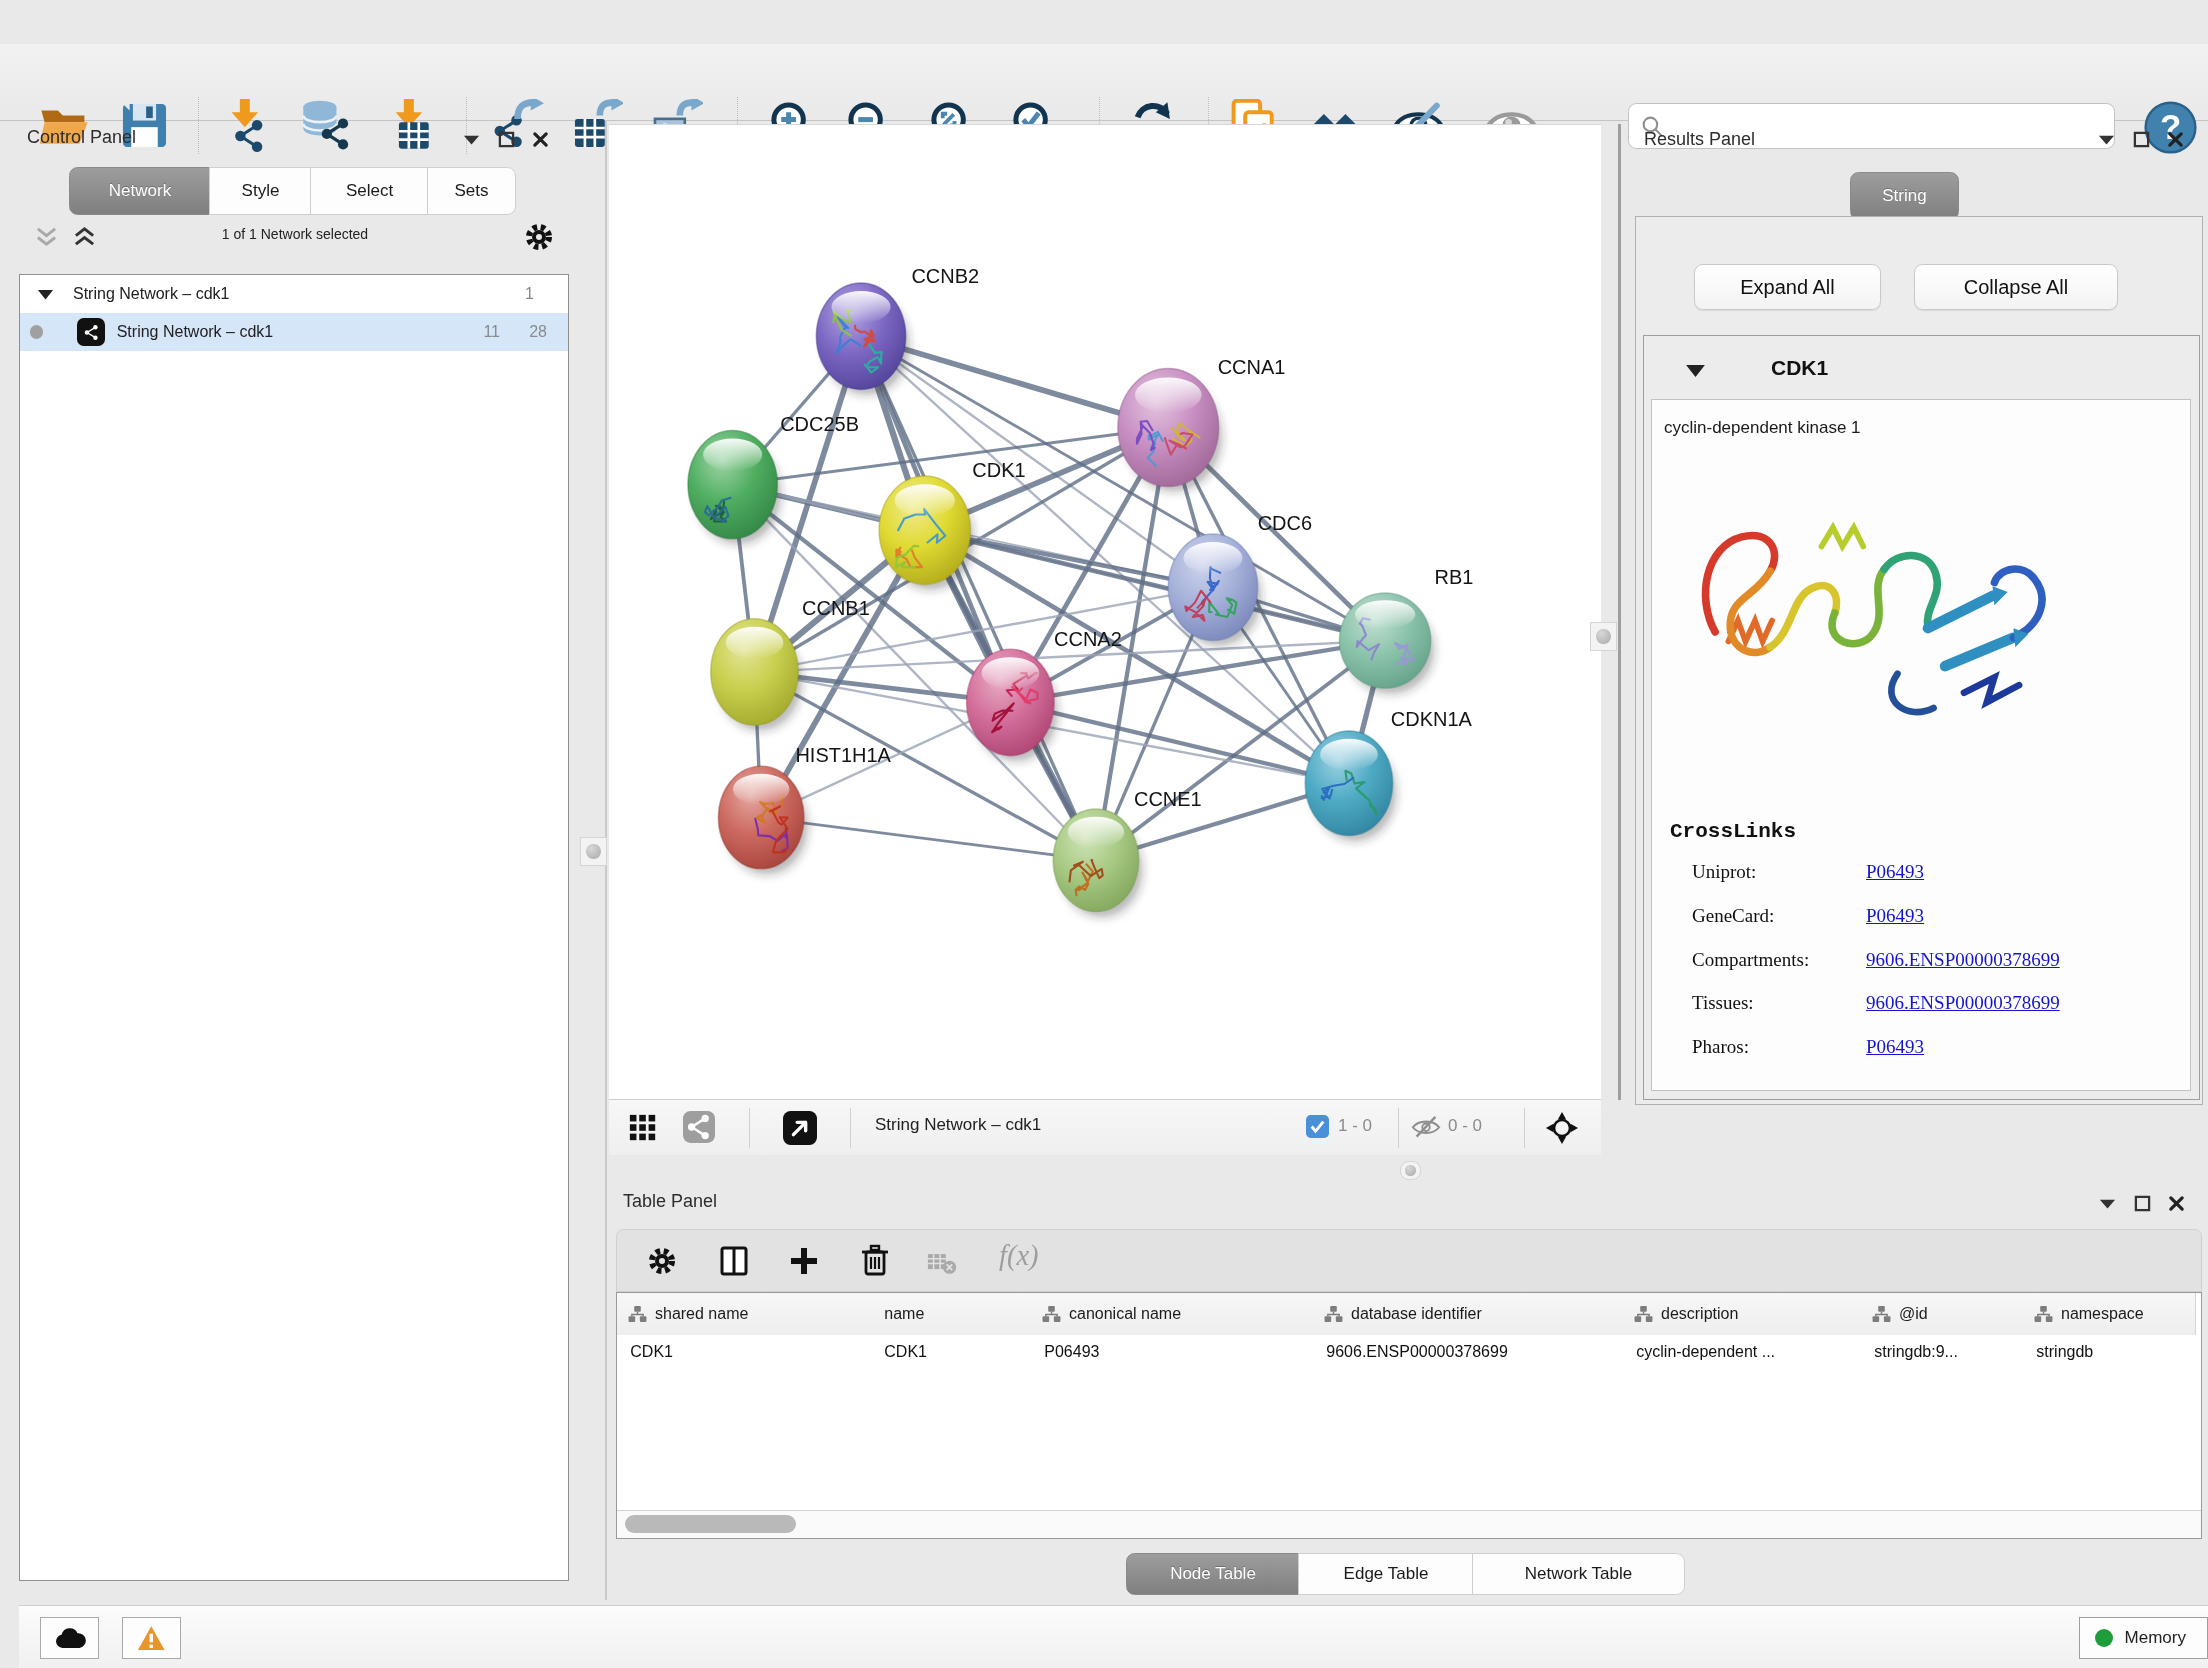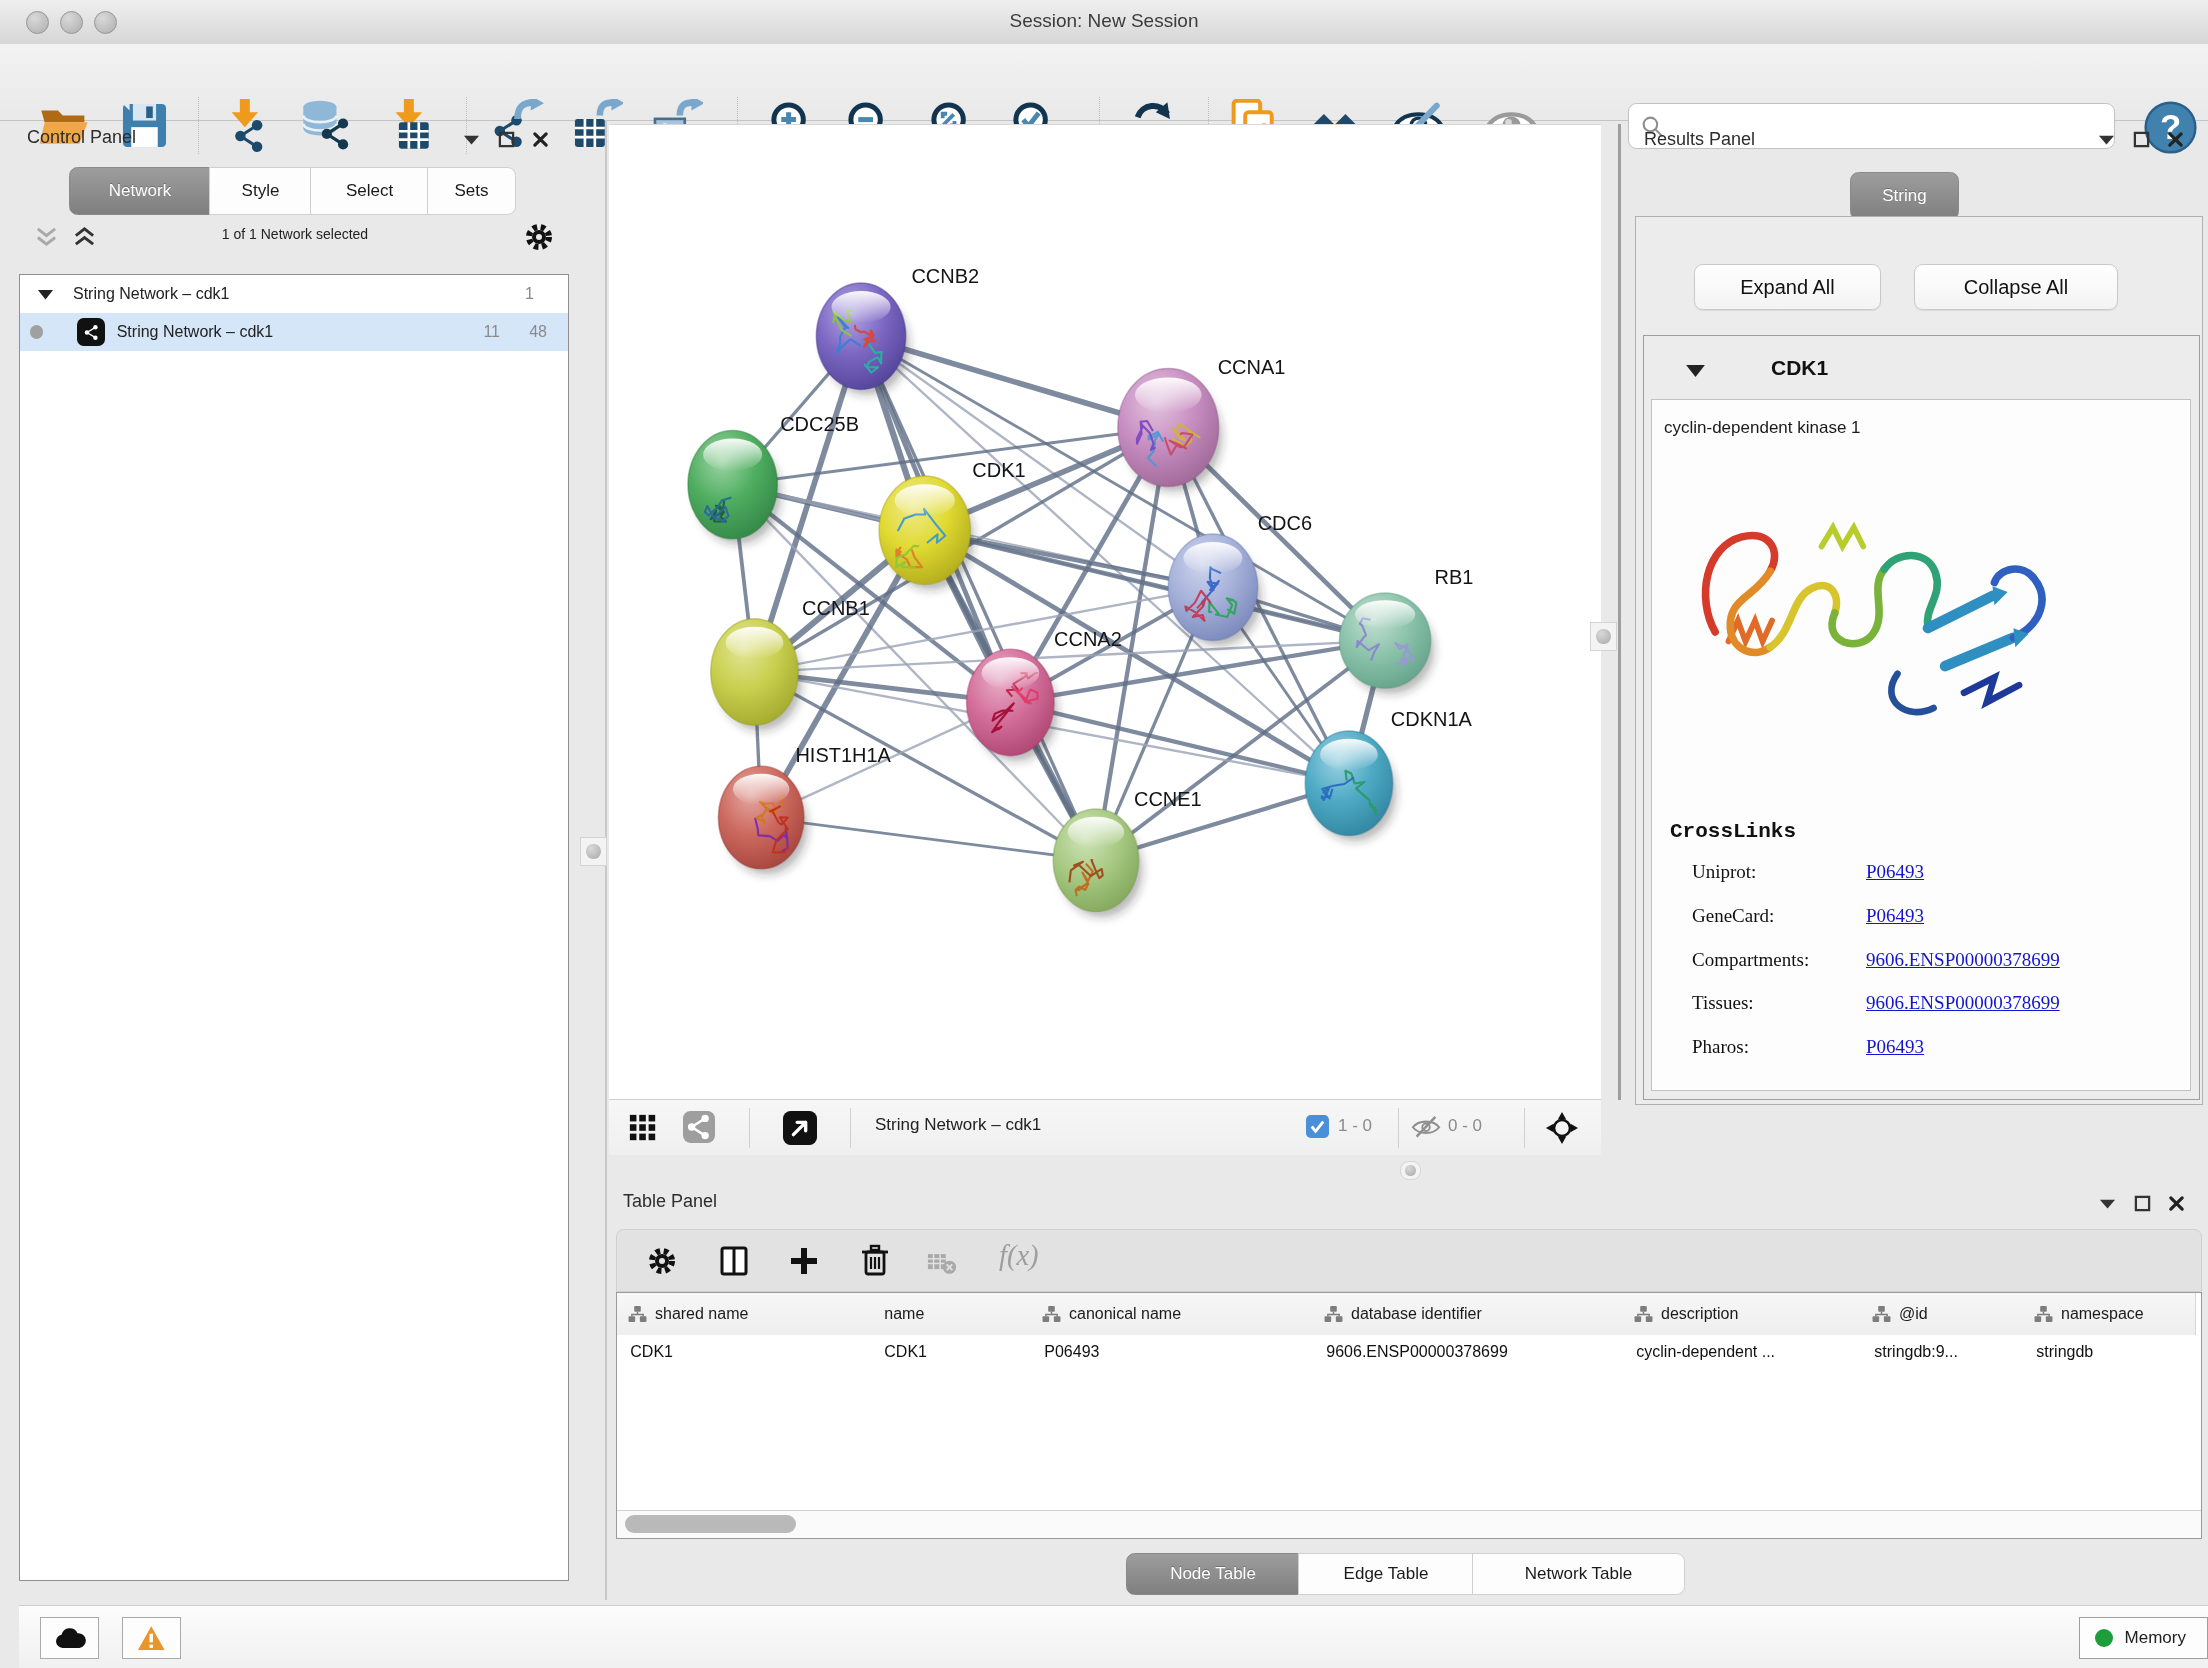--- a/index.html
+++ b/index.html
@@ -70,26 +70,20 @@
   .sb-btn{position:absolute;top:11.4px;width:59px;height:42px;background:#fdfdfd;border:1.9px solid #a9a9a9;
           display:flex;align-items:center;justify-content:center;box-sizing:border-box;}
   #memory-btn{position:absolute;right:19px;top:11.4px;height:42px;padding:0 21px 0 15px;background:#fdfdfd;
               border:1.9px solid #9e9e9e;display:flex;align-items:center;gap:11.4px;font-size:17px;box-sizing:border-box;}
 </style>
 </head>
 <body>
 
 <div id="window">
 
-  <div id="titlebar">
-    <div class="tl" style="left:26px"></div>
-    <div class="tl" style="left:60px"></div>
-    <div class="tl" style="left:94px"></div>
-    <div id="win-title">Session: New Session</div>
-  </div>
 
   <div id="toolbar">
     <svg class="tbi" style="left:65px" viewBox="0 0 32 32">
         <path d="M2 7h10l3 3h13v4H4z" fill="#b06a14"></path>
         <path d="M4 14h26l-5 13H1z" fill="#f0a74a"></path>
       </svg>
     <svg class="tbi" style="left:145px" viewBox="0 0 32 32">
         <rect x="3" y="3" width="26" height="26" rx="2.5" fill="#3f7fae"></rect>
         <rect x="9" y="3" width="14" height="10" fill="#d7e6f0"></rect>
         <rect x="17" y="4.5" width="4" height="7" fill="#2c5f86"></rect>
@@ -261,21 +255,21 @@
         <span class="badge-share" style="margin-left:34px">
           <svg width="17" height="17" viewBox="0 0 26 26">
               <circle cx="6" cy="13" r="3.4" fill="#fff"></circle>
               <circle cx="19" cy="5" r="3.4" fill="#fff"></circle>
               <circle cx="19" cy="21" r="3.4" fill="#fff"></circle>
               <path d="M6 13L19 5M6 13l13 8" stroke="#fff" stroke-width="2.2"></path>
             </svg>
         </span>
         <span style="margin-left:11.4px">String Network – cdk1</span>
         <span style="position:absolute;right:68px;color:#8a8a8a">11</span>
-        <span style="position:absolute;right:21px;color:#8a8a8a">48</span>
+        <span style="position:absolute;right:21px;color:#8a8a8a">28</span>
       </div>
     </div>
   </div>
 
   <div class="abs" style="left:605px;top:120px;width:1.9px;height:1480px;background:#c9c9c9"></div>
   <div class="handle" style="left:580px;top:837px;width:25px;height:27px">
       <div class="dotc"></div>
     </div>
 
   <div id="net-canvas">

